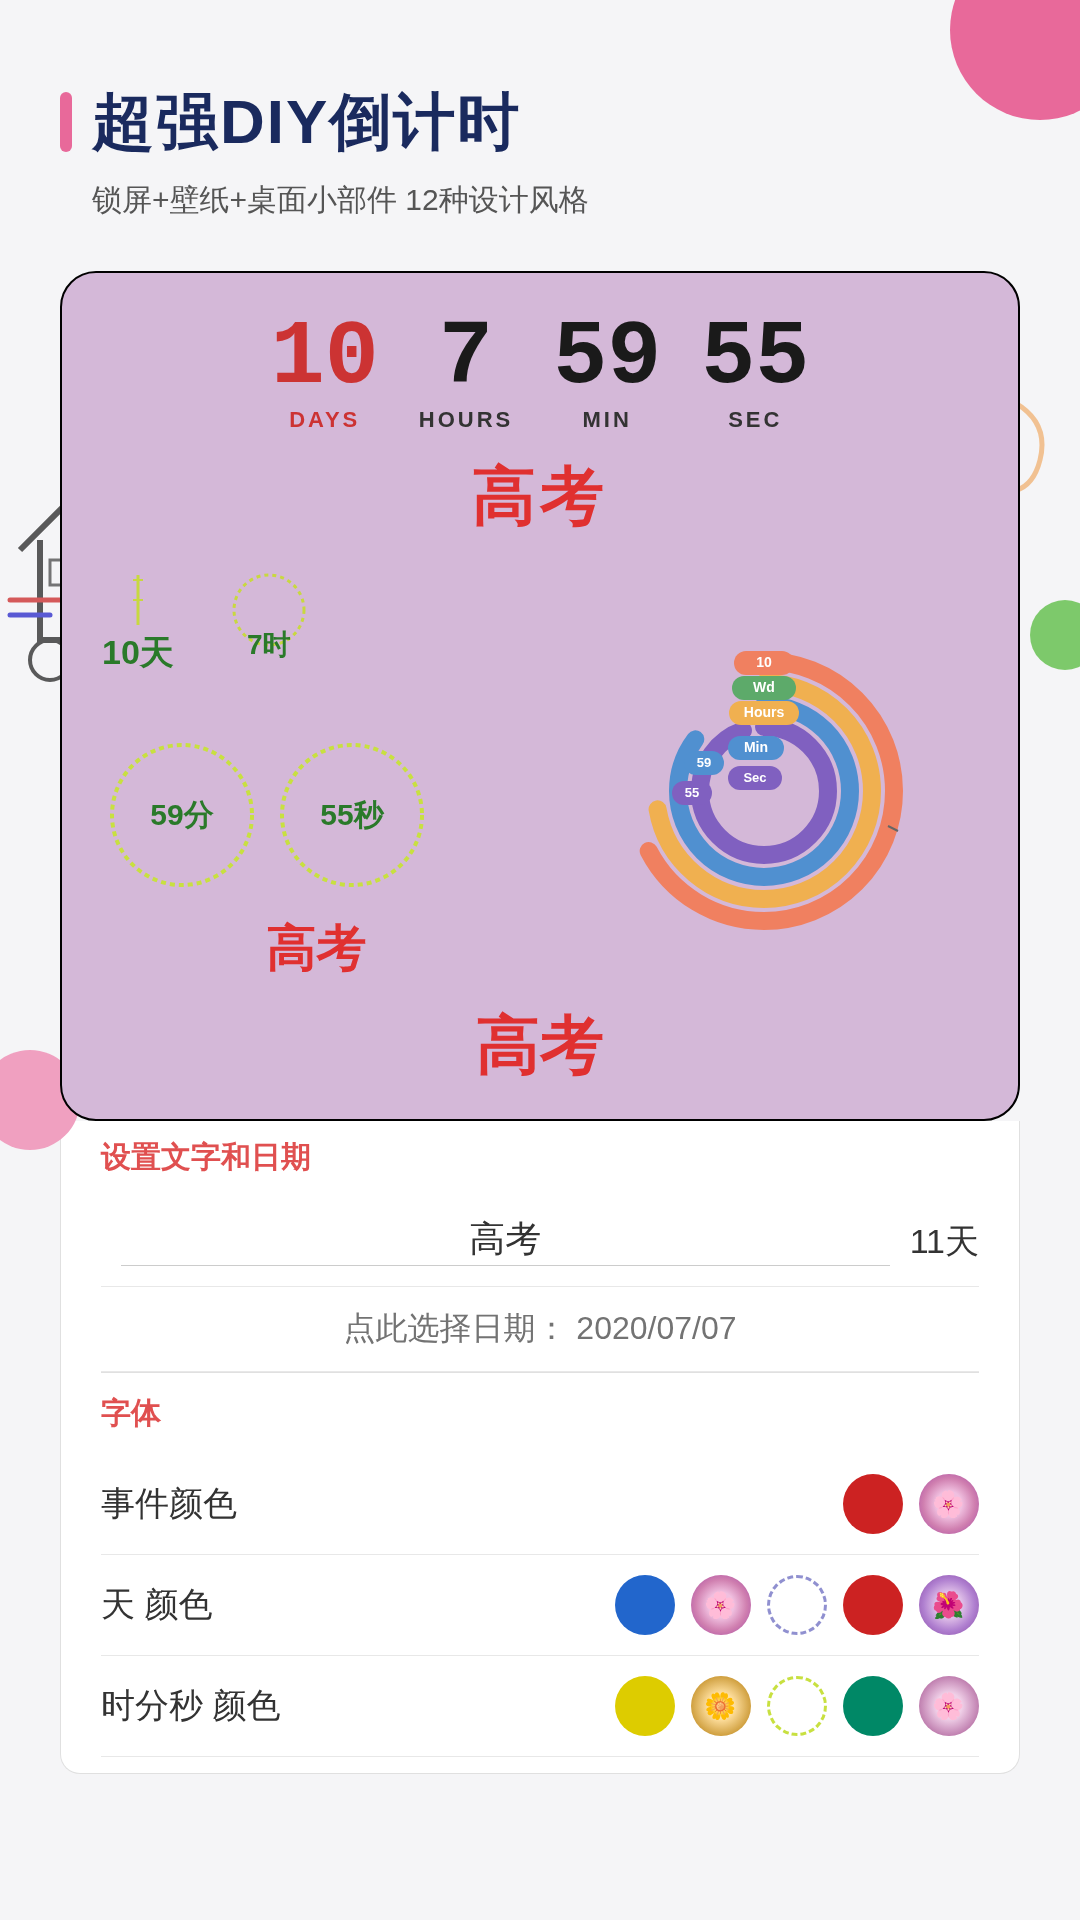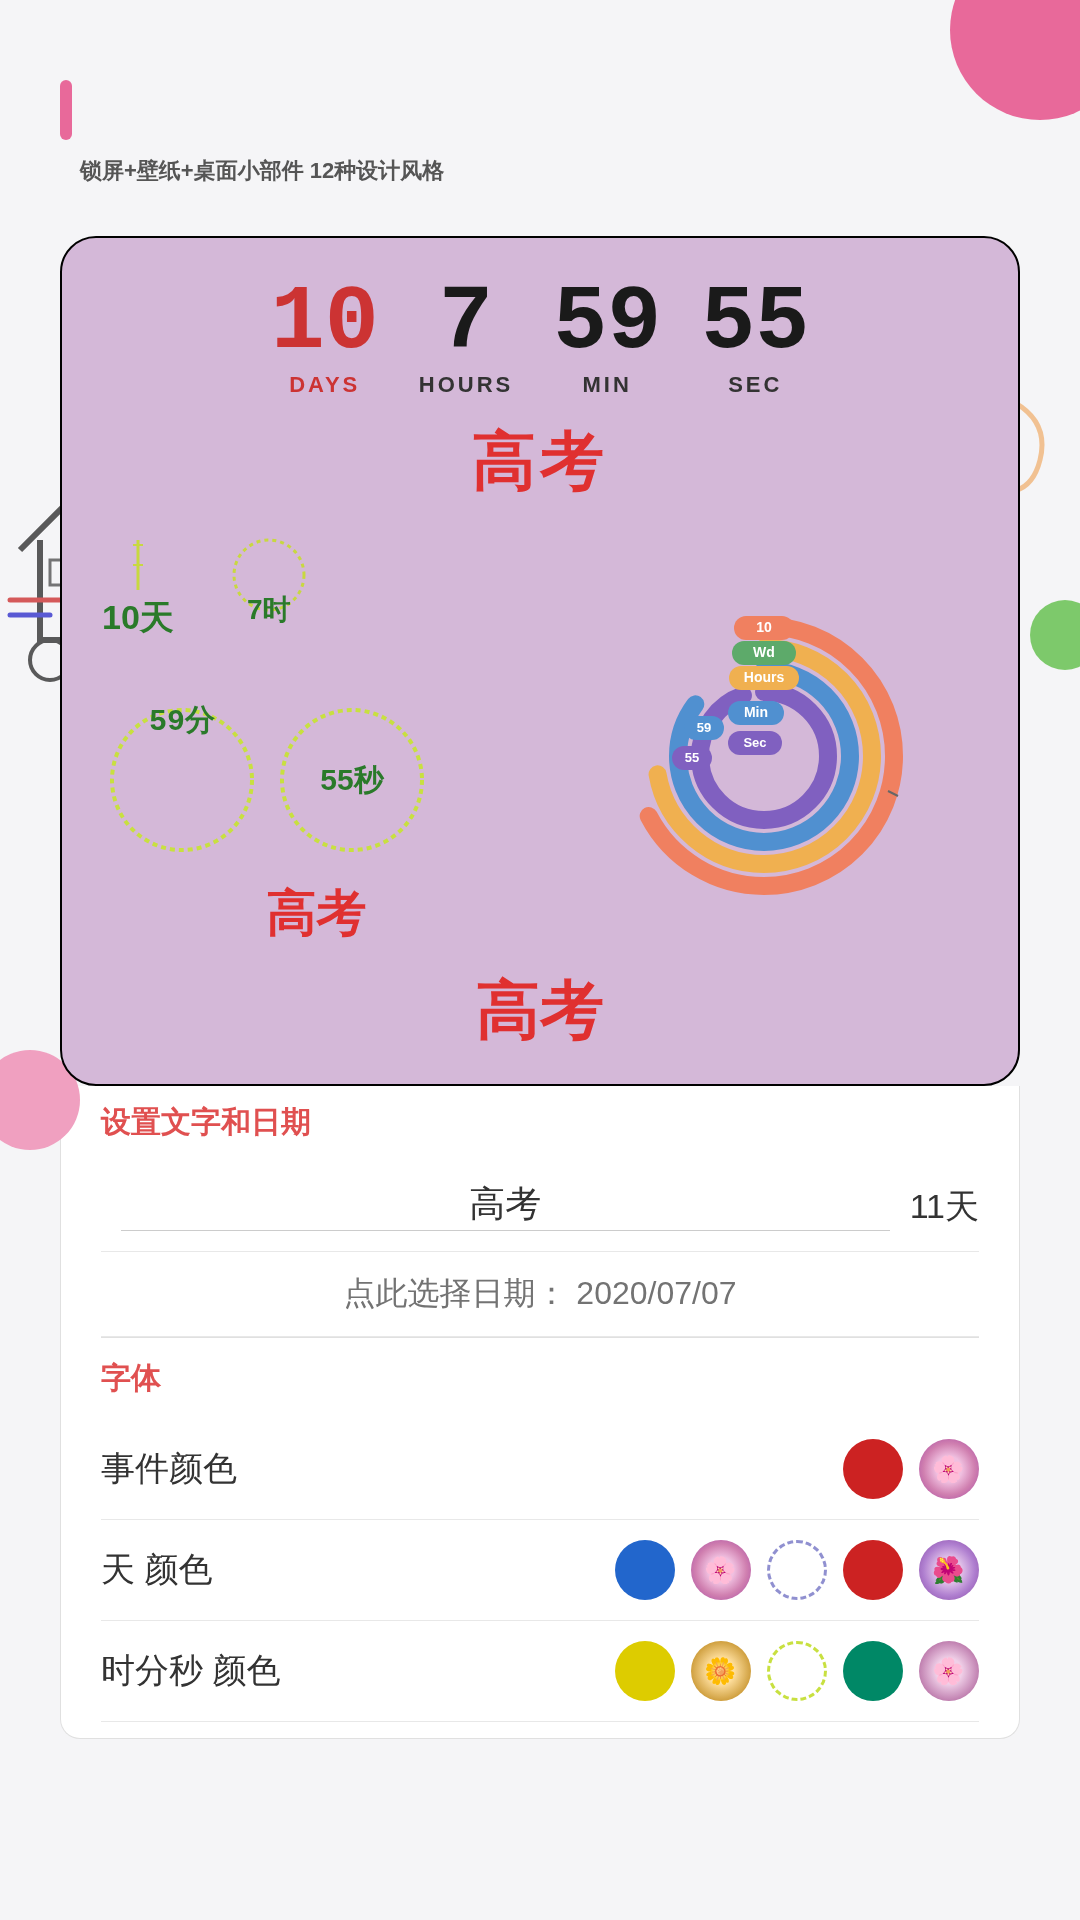--- a/index.html
+++ b/index.html
@@ -54,24 +54,24 @@
       border-radius: 6px;
       margin-right: 20px;
     }
     .header-title {
       font-size: 62px;
       font-weight: 900;
       color: #1a2a5e;
       letter-spacing: 2px;
     }
     .header-subtitle {
-      font-size: 22px;
+      font-size: 30px;
       color: #555;
-      margin-left: 20px;
-      font-weight: 700;
+      margin-left: 32px;
+      font-weight: 400;
     }
 
     
     .widget-card {
       margin: 20px 60px 0 60px;
       background: #d4b8d8;
       border-radius: 36px;
       border: 2px solid #000000;
       padding: 40px 40px 30px 40px;
       position: relative;
@@ -297,20 +297,21 @@
 </head>
 <body>
 
 <div class="bg-circle-top-right"></div>
 <div class="bg-circle-mid-right"></div>
 <div class="bg-circle-bottom-left"></div>
 
 <div class="header">
   <div class="header-title-row">
     <div class="header-bar"></div>
+    <div class="header-title">超强DIY倒计时</div>
   </div>
   <div class="header-subtitle">锁屏+壁纸+桌面小部件  12种设计风格</div>
 </div>
 
 <svg style="position:absolute;left:0;top:320px;z-index:0;opacity:0.8;" width="200" height="400" viewBox="0 0 200 400">
 
   <polyline points="40,220 40,320 160,320 160,220" fill="none" stroke="#333" stroke-width="6"></polyline>
   <polyline points="20,230 100,150 180,230" fill="none" stroke="#333" stroke-width="6"></polyline>
 
   <rect x="80" y="270" width="40" height="50" fill="none" stroke="#333" stroke-width="4"></rect>
@@ -374,21 +375,21 @@
 
               <circle cx="75" cy="40" r="35" fill="none" stroke="#c8d840" stroke-width="3" stroke-dasharray="4,4"></circle>
             </svg>
             <div class="dotted-ring-label" style="position:absolute;top:50%;left:50%;transform:translate(-50%,-50%);font-size:28px;color:#2a7a2a;font-weight:700;">7时</div>
           </div>
         </div>
       </div>
 
       <div style="display:flex; gap:10px;">
 
-        <div style="position:relative;width:160px;height:160px;display:flex;align-items:flex-start;justify-content:center;font-family:Liberation Mono, monospace;">
+        <div style="position:relative;width:160px;height:160px;display:flex;align-items:center;justify-content:center;">
           <svg width="160" height="160" viewBox="0 0 160 160">
             <circle cx="80" cy="80" r="70" fill="none" stroke="#c8e040" stroke-width="4" stroke-dasharray="5,4"></circle>
           </svg>
           <div style="position:absolute;font-size:30px;font-weight:700;color:#2a7a2a;">59分</div>
         </div>
 
         <div style="position:relative;width:160px;height:160px;display:flex;align-items:center;justify-content:center;">
           <svg width="160" height="160" viewBox="0 0 160 160">
             <circle cx="80" cy="80" r="70" fill="none" stroke="#c8e040" stroke-width="4" stroke-dasharray="5,4"></circle>
           </svg>

